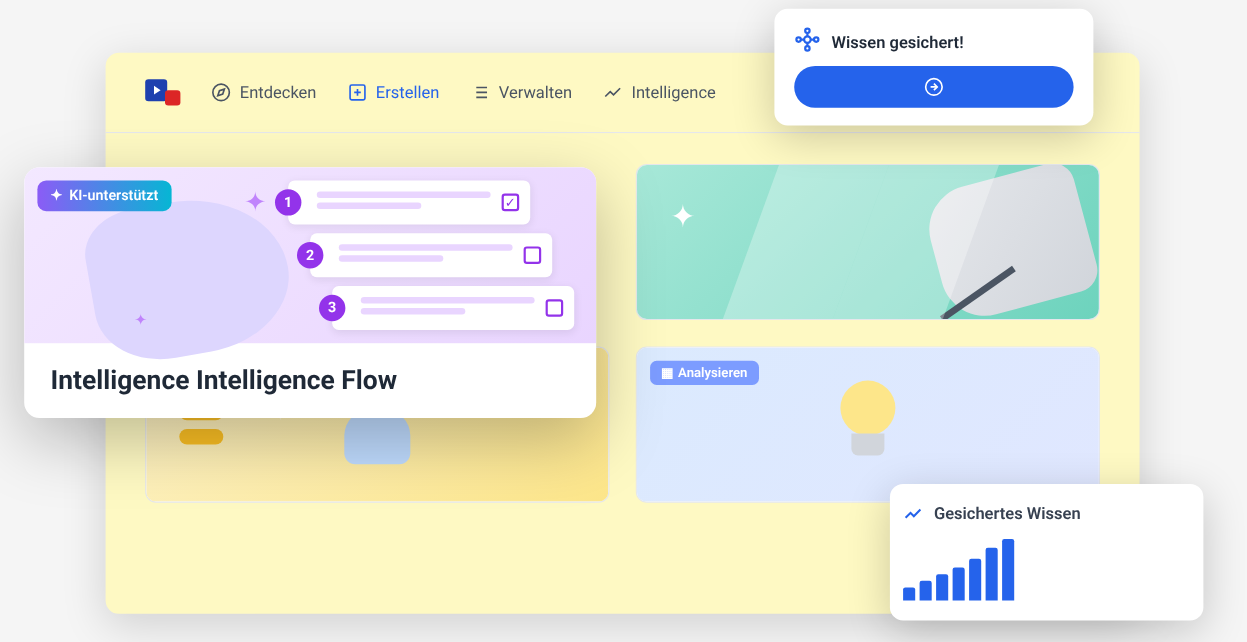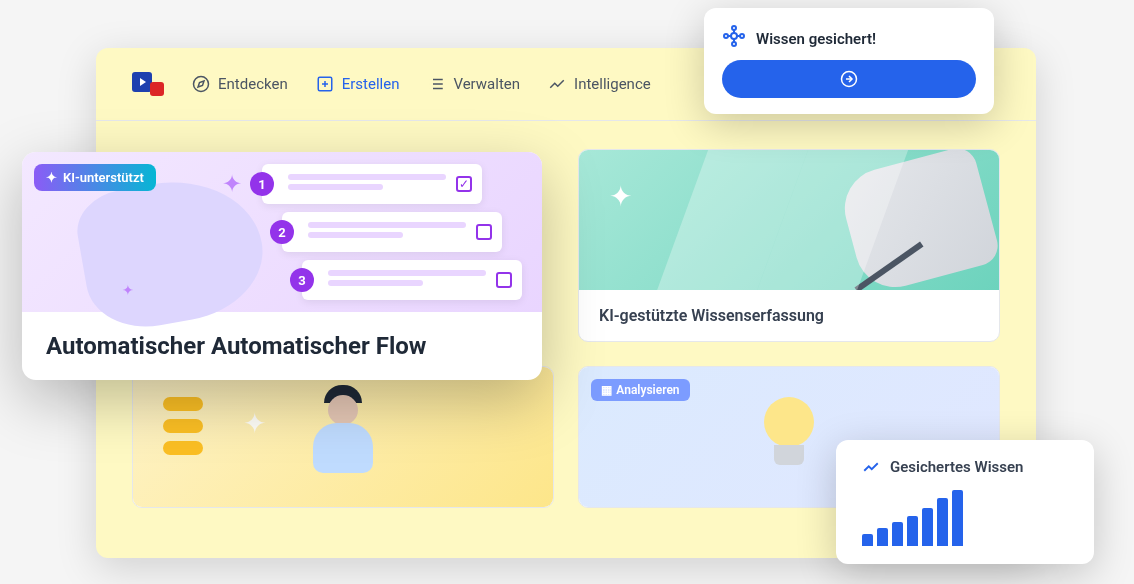--- a/index.html
+++ b/index.html
@@ -382,25 +382,25 @@
   justify-content: center;
   gap: 8px;
   cursor: pointer;
 }
 
 
 .stats-card {
   position: absolute;
   bottom: 20px;
   right: 40px;
-  width: 258px;
+  width: 285px;
   background: #fff;
   border-radius: 12px;
   box-shadow: 0 10px 40px rgba(0,0,0,0.2);
-  padding: 18px 26px;
+  padding: 18px 12px;
   z-index: 20;
 }
 .stats-header {
   display: flex;
   align-items: center;
   gap: 10px;
   font-size: 15px;
   font-weight: 600;
   color: #374151;
   margin-bottom: 14px;
@@ -496,21 +496,20 @@
 
   <div class="cards-grid">
     <div class="card" style="visibility:hidden;"></div>
 
     <div class="card">
       <div class="card-illustration illu-teal chevron-bg">
         <div class="sparkle">✦</div>
         <div class="robot-hand"></div>
         <div class="pen"></div>
       </div>
-      <div class="card-title">KI-gestützte Wissenserfassung</div>
     </div>
 
     <div class="card">
       <div class="card-illustration illu-yellow">
         <div class="yellow-blocks">
           <div class="block"></div>
             <div class="block"></div>
             <div class="block"></div>
         </div>
         <div class="sparkle" style="left:110px; top:40px; color:rgba(255,255,255,0.9);">✦</div>
@@ -566,21 +565,21 @@
       <div class="step-card">
         <div class="step-num">3</div>
         <div class="step-lines">
             <div class="step-line"></div>
             <div class="step-line short"></div>
           </div>
         <div class="step-check"></div>
       </div>
     </div>
   </div>
-  <div class="feature-title">Automatischer Automatischer Flow</div>
+  <div class="feature-title">Intelligence Intelligence Flow</div>
 </div>
 
 <div class="notification">
   <div class="notif-header">
     <span class="notif-icon">
       <svg width="24" height="24" viewBox="0 0 24 24" fill="none" stroke="currentColor" stroke-width="2">
           <circle cx="12" cy="12" r="3"></circle>
           <circle cx="12" cy="4" r="2"></circle>
           <circle cx="12" cy="20" r="2"></circle>
           <circle cx="4" cy="12" r="2"></circle>

